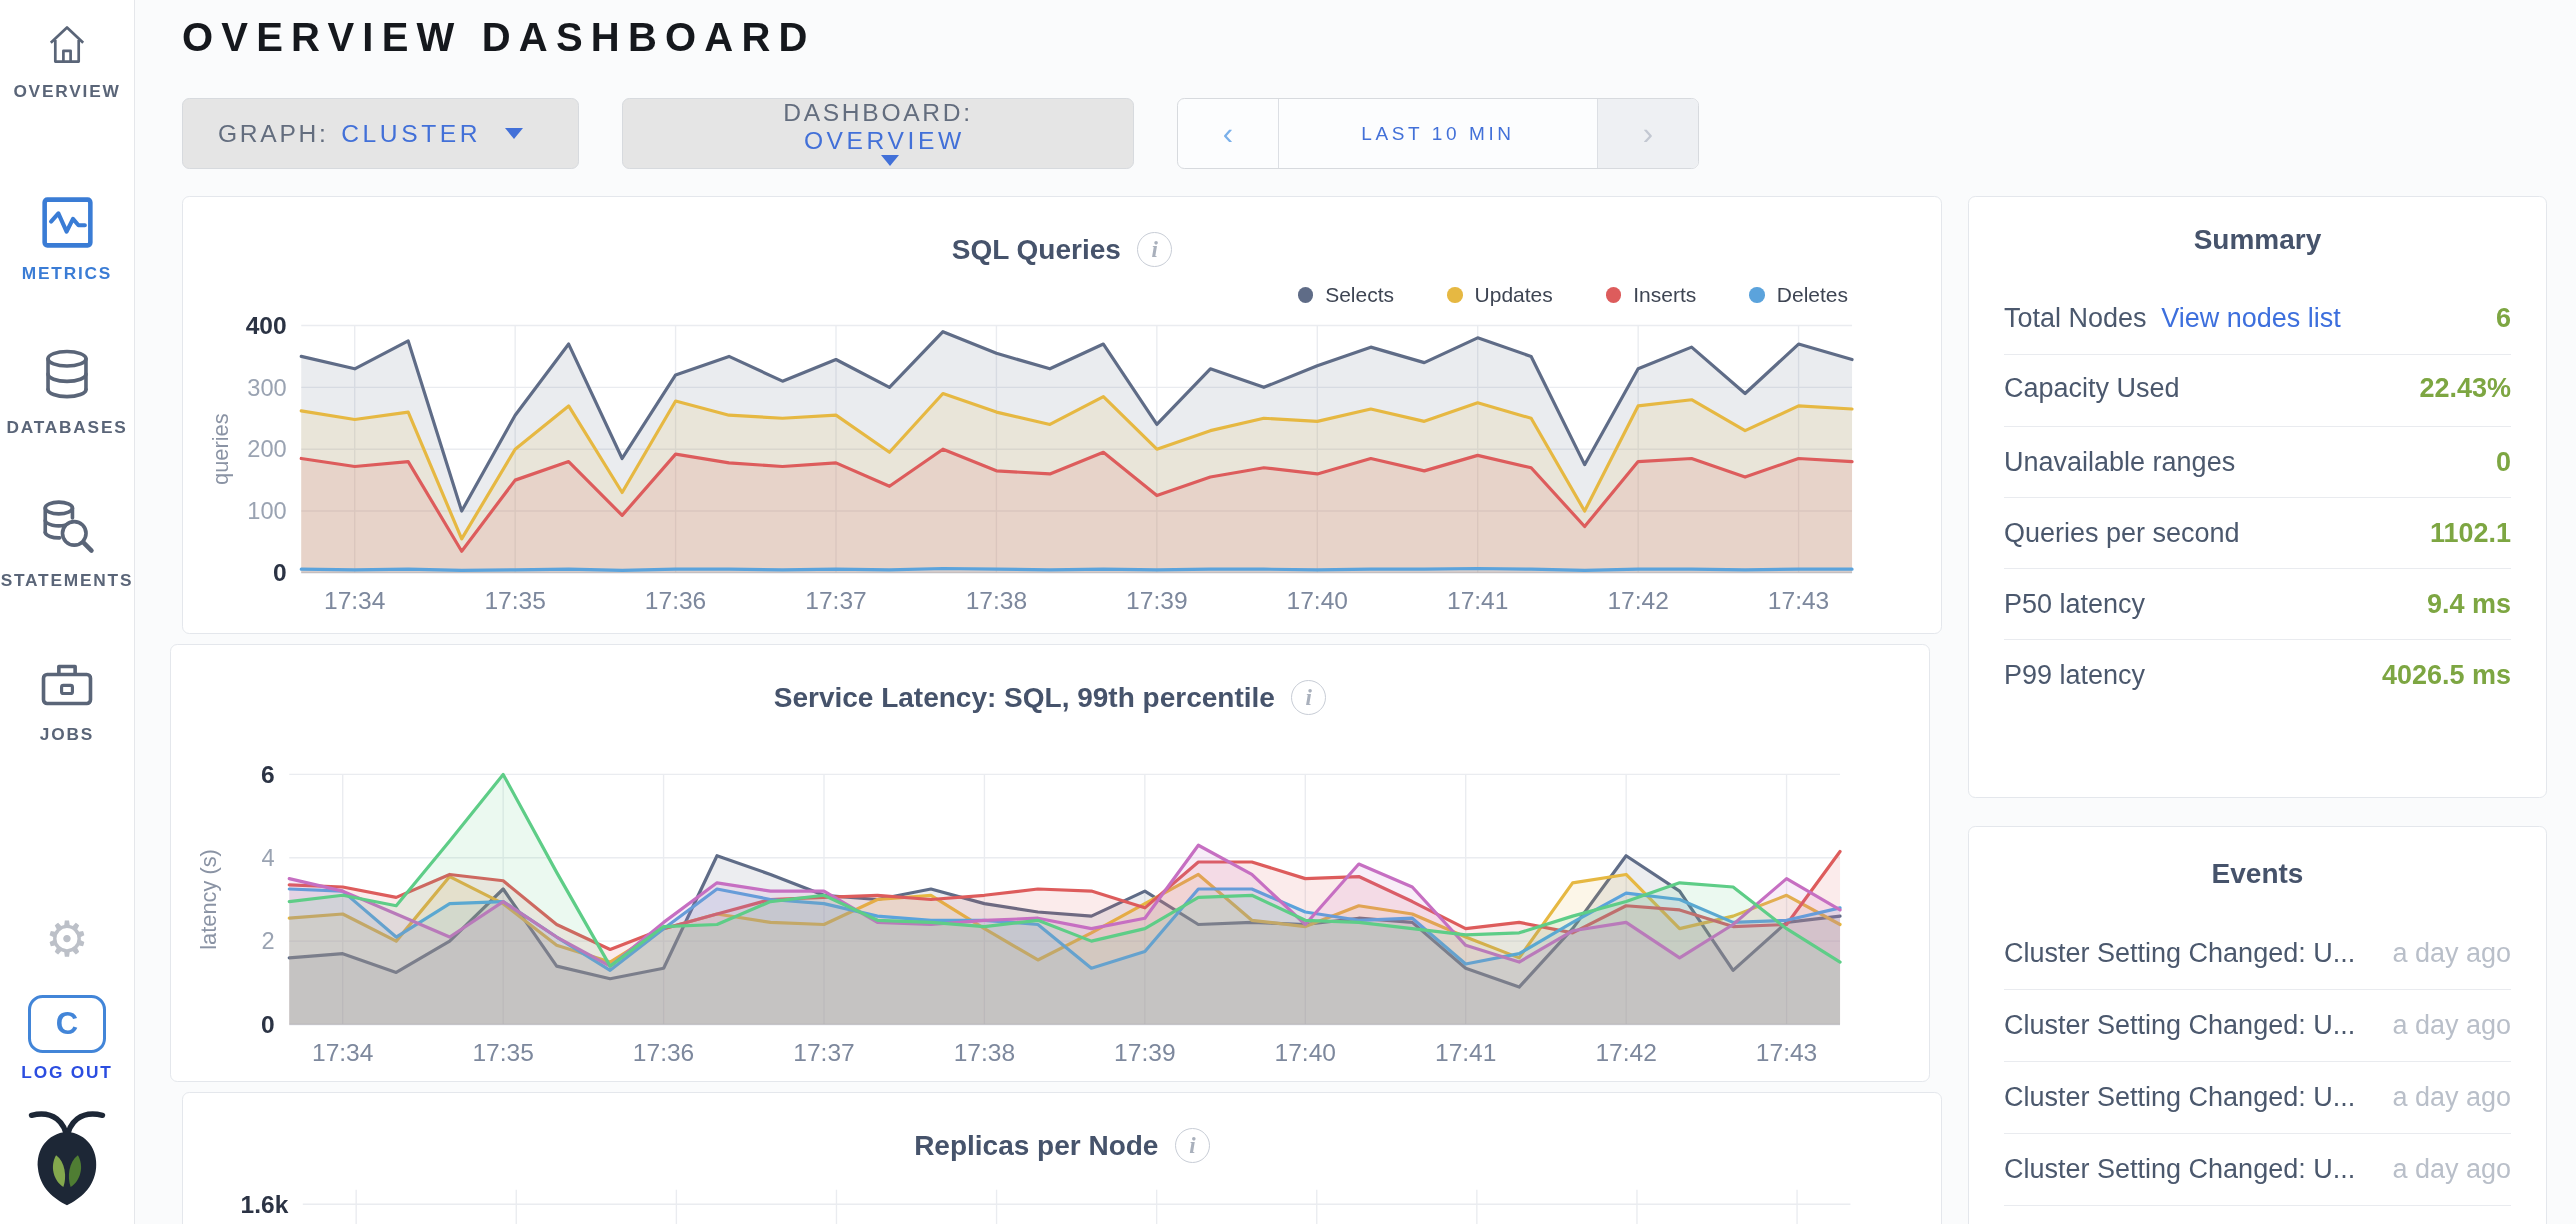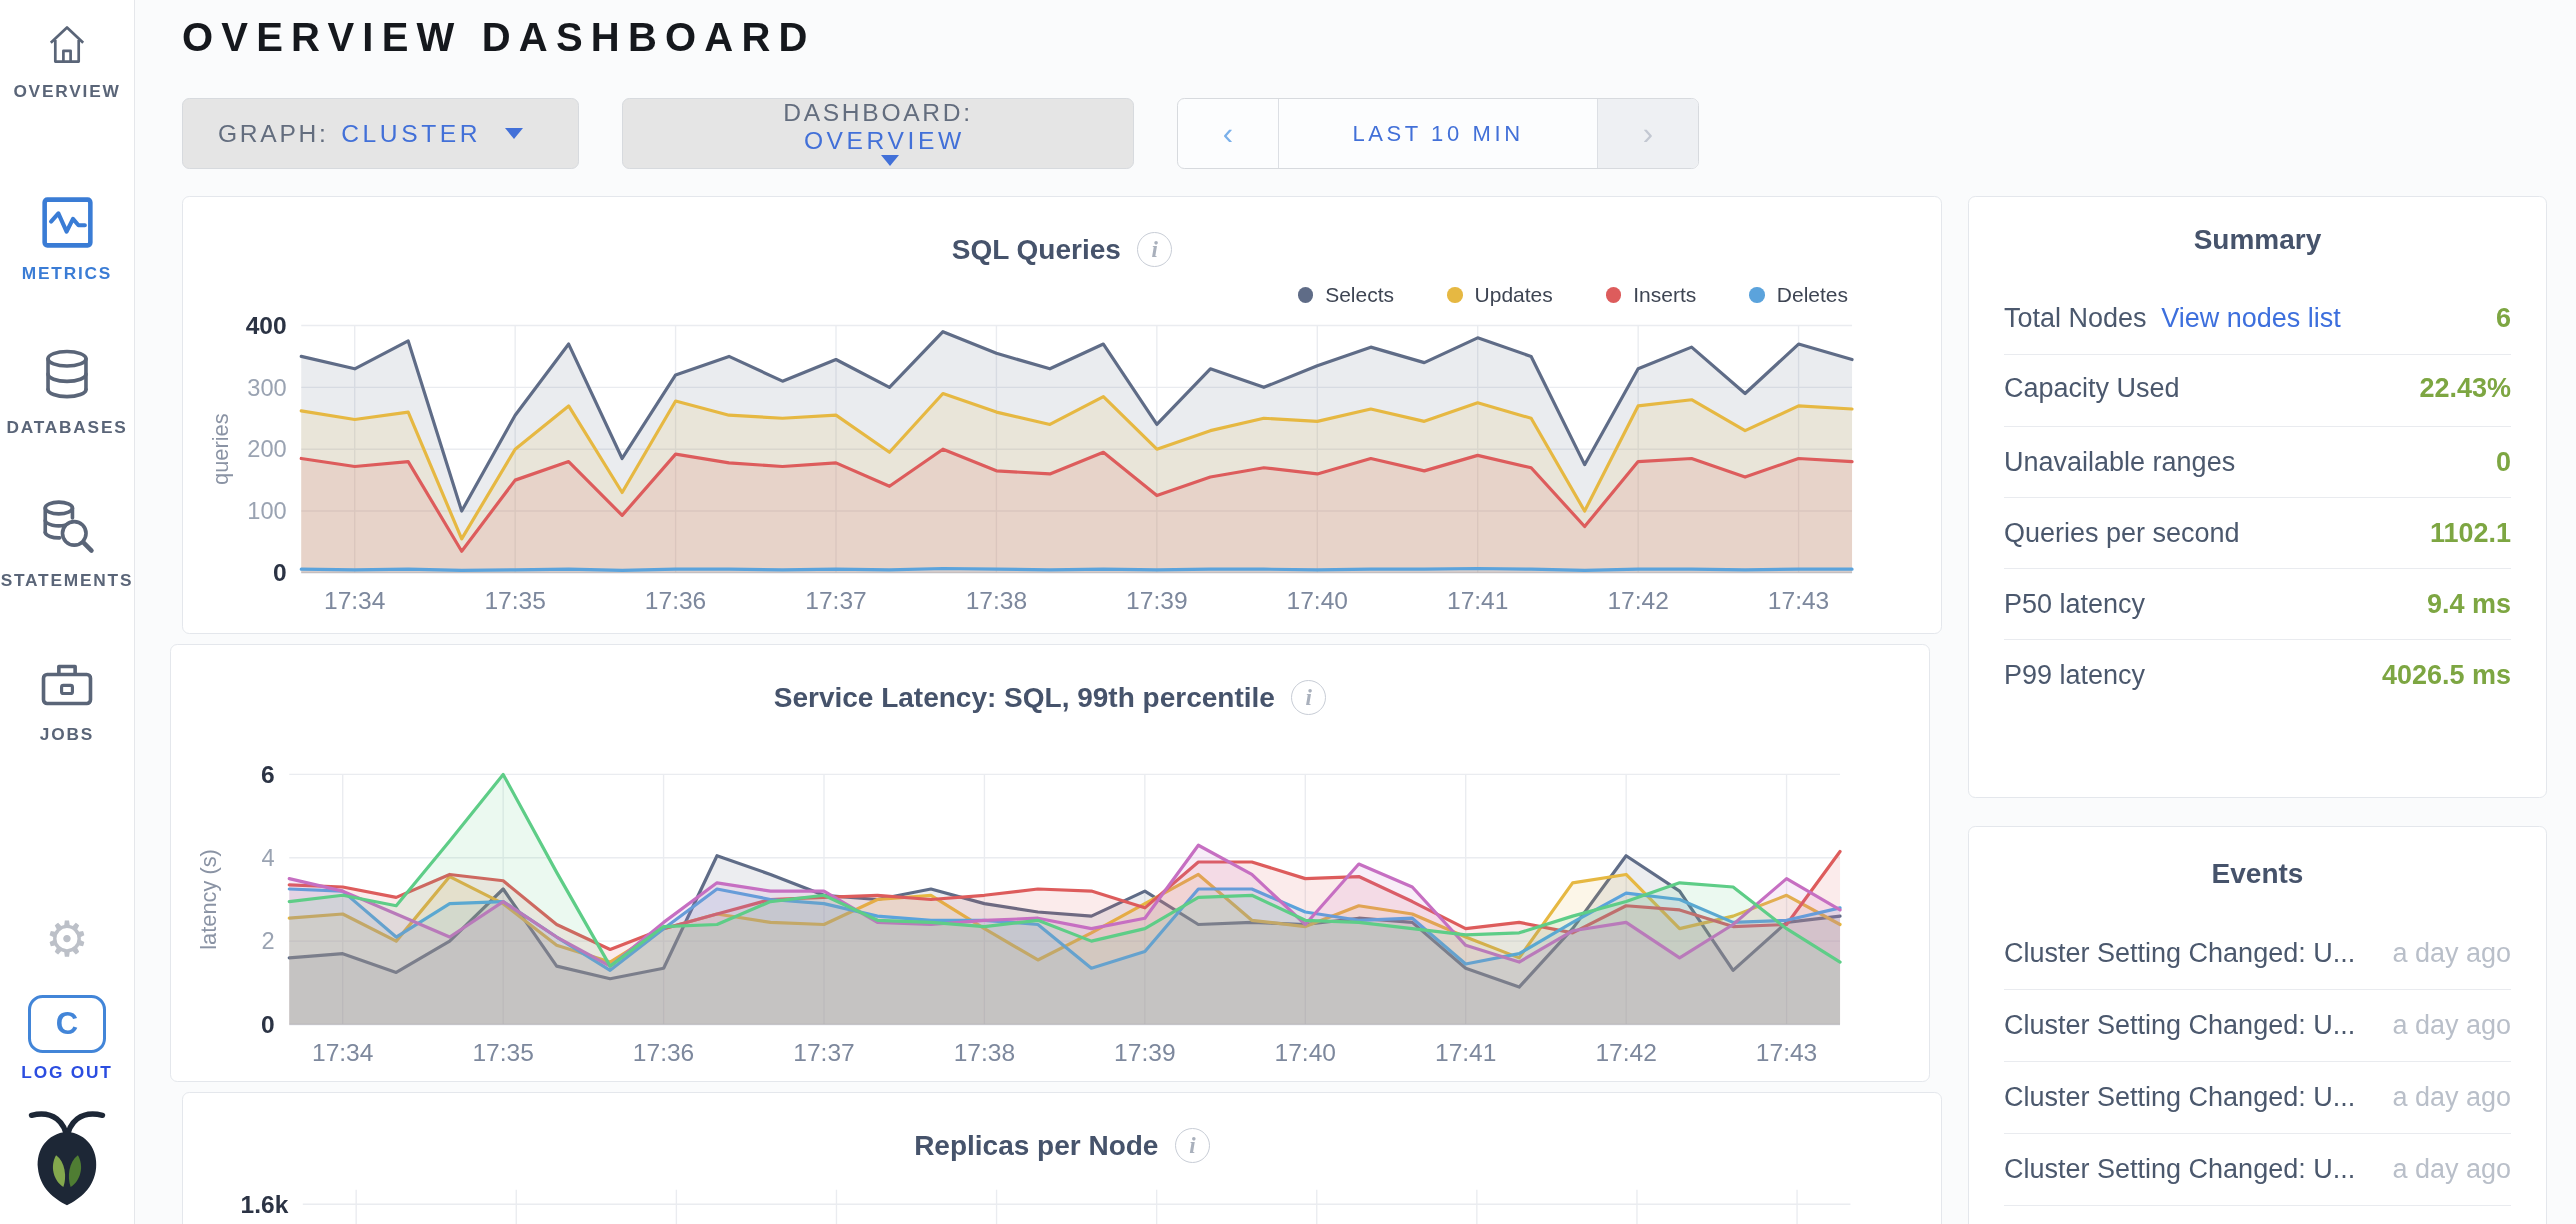--- a/index.html
+++ b/index.html
@@ -33,21 +33,21 @@
   .selbox .val { color:#4270d8; margin-left:12.7px; letter-spacing:3.6px; }
   .caret { width:0; height:0; border-left:9px solid transparent; border-right:9px solid transparent;
            border-top:11px solid #4270d8; margin-left:24px; }
   #graph-box { width:397px; }
   #dash-box  { width:512px; margin-left:43px;flex-direction:column; }
   .timerange { display:flex; margin-left:43px; border:1.8px solid #d7dade; border-radius:7.3px; overflow:hidden; background:#fcfdfe; }
   .tbtn { border:none; background:transparent; cursor:pointer; font-size:31px; color:#7ab0ea;
           width:100px; display:flex; align-items:center; justify-content:center;
           font-family:"Liberation Sans",sans-serif; }
   .tmid { width:320px; border-left:1.8px solid #dcdfe4; border-right:1.8px solid #dcdfe4;
-          font-size:22px; letter-spacing:3.6px; color:#4270d8; background:transparent; border-top:none; border-bottom:none;
+          font-size:19px; letter-spacing:3.6px; color:#4270d8; background:transparent; border-top:none; border-bottom:none;
           cursor:pointer; font-family:"Liberation Sans",sans-serif; }
   .tnext { background:#eef0f3; color:#c3c8d2; }
   
   .card { position:absolute; background:#fff; border:0.9px solid #e4e7ec; border-radius:7.3px; }
   #sql-card      { left:182px; top:196px;  width:1760px; height:438px; }
   #latency-card  { left:170px; top:644px;  width:1760px; height:438px; }
   #replicas-card { left:182px; top:1092px; width:1760px; height:437px; }
   #summary-card  { left:1968px; top:196px; width:579px; height:602px; padding:27px 35px 0; }
   #events-card   { left:1968px; top:826px; width:579px; height:637px; padding:31px 35px 0; }
   .chart-title { position:absolute; top:35px; left:0; right:0; display:flex; gap:16.4px;

